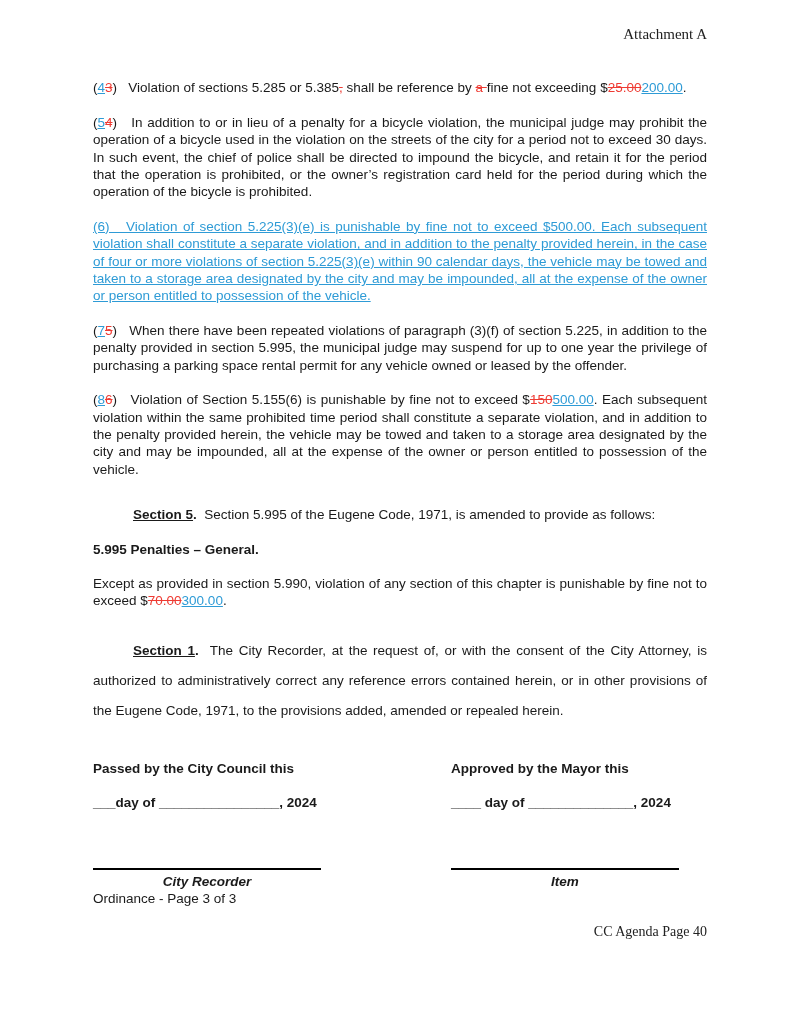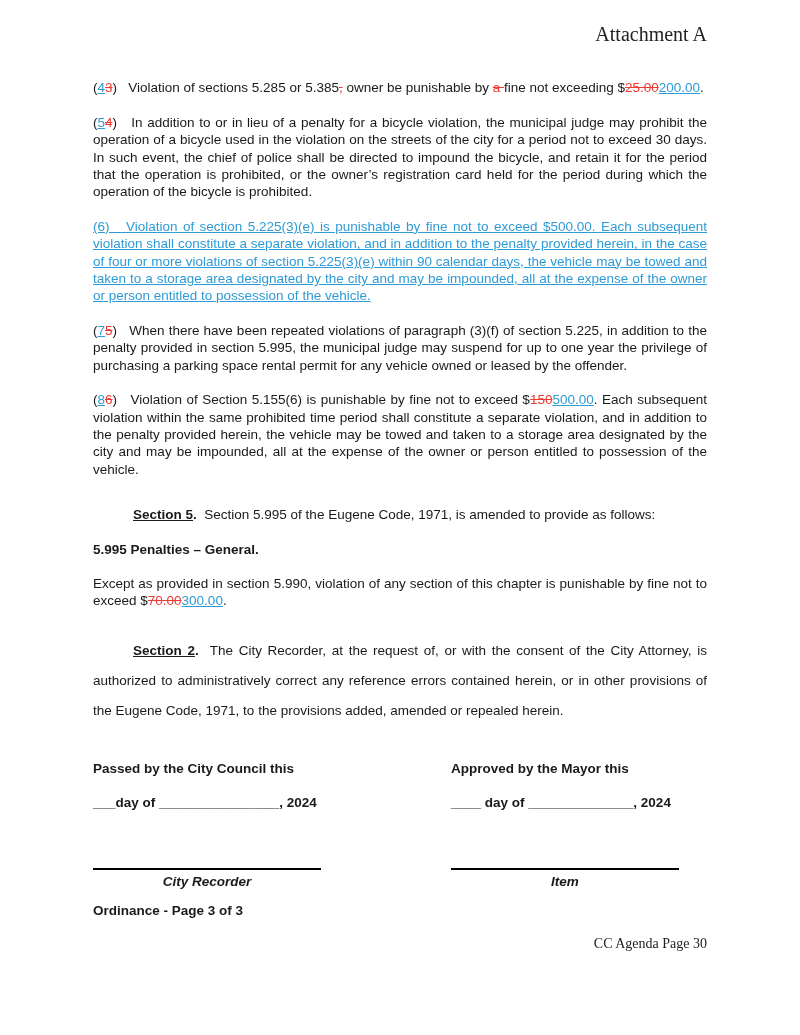--- a/index.html
+++ b/index.html
@@ -16,21 +16,21 @@
     box-sizing:border-box;
     padding:26px 93px 0 93px;
     font-family:"Liberation Sans", sans-serif;
     font-size:13.5px;
     line-height:17.4px;
     color:#1a1a1a;
     overflow:hidden;
   }
   .attachment{
     font-family:"Liberation Serif", serif;
-    font-size:20px;
+    font-size:15px;
     text-align:right;
     color:#222;
     margin-bottom:36px;
   }
   .para{
     margin:0 0 17px 0;
     text-align:justify;
   }
   .para span{ text-decoration:none; }
   .para .b{ font-weight:bold; }
@@ -59,67 +59,66 @@
     height:0;
   }
   .sig-label{
     width:228px;
     text-align:center;
     margin-top:3px;
     font-weight:bold;
     font-style:italic;
   }
   .ordinance-label{
-    margin-top:12px;
-    font-weight:bold;
+    font-weight:normal;
   }
   .footer-row{
     display:flex;
     justify-content:flex-end;
     align-items:baseline;
     margin-top:16px;
     font-family:"Liberation Serif", serif;
     font-size:14px;
   }
   .footer-agenda{ color:#222; }
   .footer-hearing{ color:var(--footer-red); margin-left:16px; }
 </style>
 </head>
 <body>
 
 <div class="page">
 
   <div class="attachment">Attachment A</div>
 
   <div>
-      <div class="para"><span>(</span><span class="ins">4</span><span class="del">3</span><span>)&nbsp;&nbsp; Violation of sections 5.285 or 5.385</span><span class="del">,</span><span> owner be punishable by </span><span class="del">a&nbsp;</span><span>fine not exceeding $</span><span class="del">25.00</span><span class="ins">200.00</span><span>.</span></div>
+      <div class="para"><span>(</span><span class="ins">4</span><span class="del">3</span><span>)&nbsp;&nbsp; Violation of sections 5.285 or 5.385</span><span class="del">,</span><span> shall be reference by </span><span class="del">a&nbsp;</span><span>fine not exceeding $</span><span class="del">25.00</span><span class="ins">200.00</span><span>.</span></div>
       <div class="para"><span>(</span><span class="ins">5</span><span class="del">4</span><span>)&nbsp;&nbsp; In addition to or in lieu of a penalty for a bicycle violation, the municipal judge may prohibit the operation of a bicycle used in the violation on the streets of the city for a period not to exceed 30 days. In such event, the chief of police shall be directed to impound the bicycle, and retain it for the period that the operation is prohibited, or the owner’s registration card held for the period during which the operation of the bicycle is prohibited.</span></div>
       <div class="para"><span class="ins">(6)&nbsp;&nbsp; Violation of section 5.225(3)(e) is punishable by fine not to exceed $500.00. Each subsequent violation shall constitute a separate violation, and in addition to the penalty provided herein, in the case of four or more violations of section 5.225(3)(e) within 90 calendar days, the vehicle may be towed and taken to a storage area designated by the city and may be impounded, all at the expense of the owner or person entitled to possession of the vehicle.</span></div>
       <div class="para"><span>(</span><span class="ins">7</span><span class="del">5</span><span>)&nbsp;&nbsp; When there have been repeated violations of paragraph (3)(f) of section 5.225, in addition to the penalty provided in section 5.995, the municipal judge may suspend for up to one year the privilege of purchasing a parking space rental permit for any vehicle owned or leased by the offender.</span></div>
       <div class="para"><span>(</span><span class="ins">8</span><span class="del">6</span><span>)&nbsp;&nbsp; Violation of Section 5.155(6) is punishable by fine not to exceed $</span><span class="del">150</span><span class="ins">500.00</span><span>. Each subsequent violation within the same prohibited time period shall constitute a separate violation, and in addition to the penalty provided herein, the vehicle may be towed and taken to a storage area designated by the city and may be impounded, all at the expense of the owner or person entitled to possession of the vehicle.</span></div>
       <div class="para sec gap-before"><span class="bu">Section 5</span><span class="b">.</span><span>&nbsp; Section 5.995 of the Eugene Code, 1971, is amended to provide as follows:</span></div>
       <div class="para left-align"><span class="b">5.995 Penalties – General.</span></div>
       <div class="para"><span>Except as provided in section 5.990, violation of any section of this chapter is punishable by fine not to exceed $</span><span class="del">70.00</span><span class="ins">300.00</span><span>.</span></div>
-      <div class="para double gap-before-sm"><span class="bu">Section 2</span><span class="b">.</span><span>&nbsp; The City Recorder, at the request of, or with the consent of the City Attorney, is authorized to administratively correct any reference errors contained herein, or in other provisions of the Eugene Code, 1971, to the provisions added, amended or repealed herein.</span></div>
+      <div class="para double gap-before-sm"><span class="bu">Section 1</span><span class="b">.</span><span>&nbsp; The City Recorder, at the request of, or with the consent of the City Attorney, is authorized to administratively correct any reference errors contained herein, or in other provisions of the Eugene Code, 1971, to the provisions added, amended or repealed herein.</span></div>
     </div>
 
   <div class="sign-block">
     <div class="sign-col">
       <div>Passed by the City Council this</div>
       <div class="sign-line2">___day of ________________, 2024</div>
       <div class="sig-rule"></div>
       <div class="sig-label">City Recorder</div>
     </div>
     <div class="sign-col right">
       <div>Approved by the Mayor this</div>
       <div class="sign-line2">____ day of ______________, 2024</div>
       <div class="sig-rule"></div>
       <div class="sig-label">Item</div>
     </div>
   </div>
 
   <div class="ordinance-label">Ordinance - Page 3 of 3</div>
 
   <div class="footer-row">
-    <span class="footer-agenda">CC Agenda Page 30</span>
+    <span class="footer-agenda">CC Agenda Page 40</span>
   </div>
 
 </div>
 
 </body></html>

